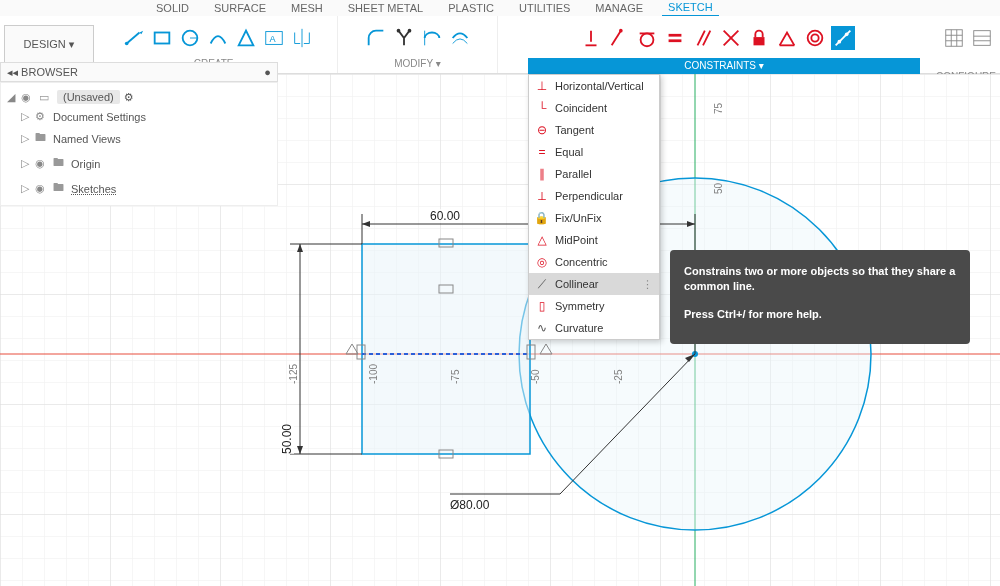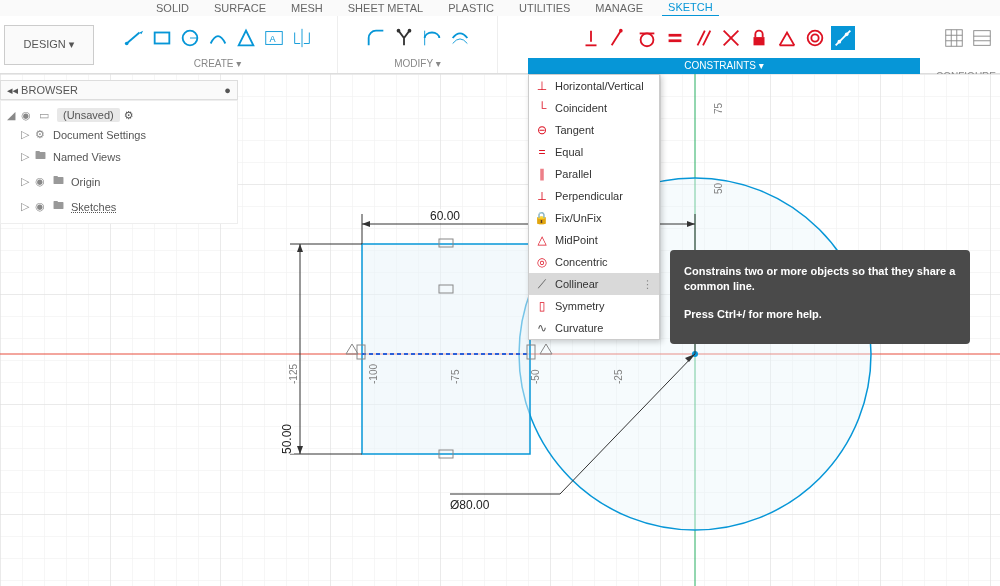--- a/index.html
+++ b/index.html
@@ -143,23 +143,23 @@
     z-index: 40;
     line-height: 1.4;
     font-weight: bold;
   }
   .tooltip p { margin-bottom: 12px; }
   .tooltip p:last-child { margin-bottom: 8px; }
 
   
   .browser {
     position: absolute;
-    top: 80px;
+    top: 62px;
     left: 0;
-    width: 238px;
+    width: 278px;
     z-index: 15;
   }
   .browser-header {
     height: 20px;
     background: #fafafa;
     border: 1px solid #ddd;
     display: flex;
     align-items: center;
     padding: 0 6px;
     font-size: 11px;

